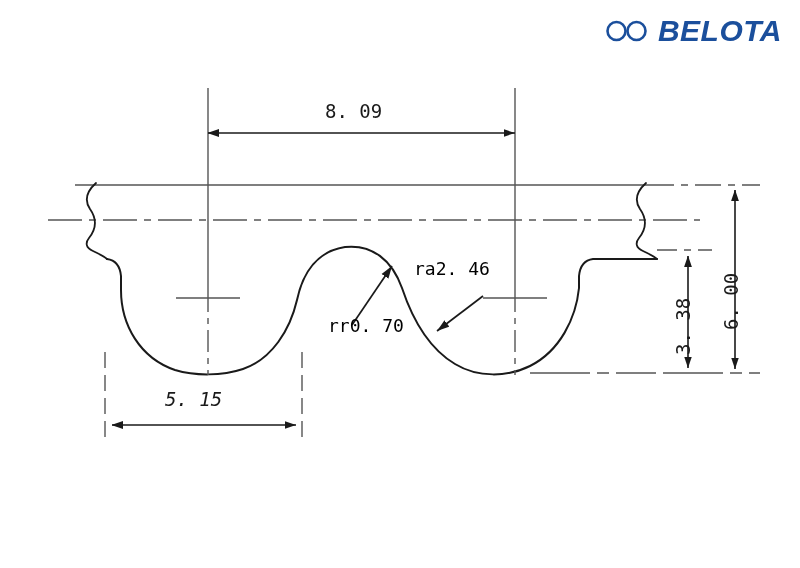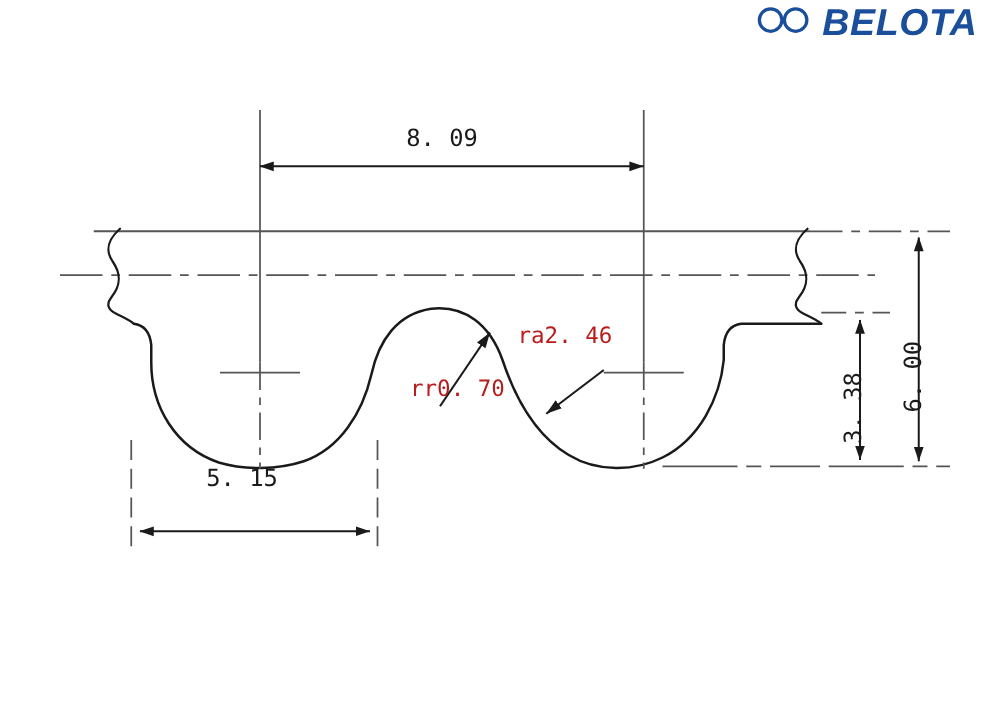--- a/index.html
+++ b/index.html
@@ -23,23 +23,23 @@
     left: 0;
     top: 0;
     width: 800px;
     height: 568px;
     display: block;
   }
   
   #brand-logo {
     position: absolute;
     right: 18px;
-    top: 4px;
+    top: 16px;
     display: flex;
-    align-items: flex-start;
+    align-items: flex-end;
     gap: 9px;
     user-select: none;
   }
   #brand-logo .mark {
     display: block;
     line-height: 1;
   }
   #brand-logo .wordmark {
     font-family: "Liberation Sans", sans-serif;
     font-weight: bold;
@@ -59,21 +59,21 @@
     letter-spacing: 0px;
     user-select: none;
   }
   .dim-text.vert {
     transform-origin: 0 0;
   }
   .note-text {
     position: absolute;
     font-family: "DejaVu Sans Mono", monospace;
     font-size: 18px;
-    color: #b91c1c;
+    color: #000000;
     white-space: pre;
     user-select: none;
   }
 </style>
 </head>
 <body>
 
 <div id="page">
 
   <div id="brand-logo">
@@ -183,23 +183,23 @@
       <line x1="352" y1="325" x2="392" y2="266" stroke="#1a1a1a" stroke-width="1.7" marker-end="url(#leaderArrow)"></line>
     </g>
 
     <g>
       <line x1="483" y1="296" x2="437" y2="331" stroke="#1a1a1a" stroke-width="1.7" marker-end="url(#leaderArrow)"></line>
     </g>
   </svg>
 
   <div class="dim-text" style="left:325px; top:100px;">8. 09</div>
 
-  <div class="dim-text" style="left:165px; top:372px;">5. 15</div>
+  <div class="dim-text" style="left:165px; top:388px;font-style:italic;">5. 15</div>
 
   <div class="dim-text vert" style="left:672px; top:355px; transform:rotate(-90deg);">3. 38</div>
 
   <div class="dim-text vert" style="left:720px; top:330px; transform:rotate(-90deg);">6. 00</div>
 
   <div class="note-text" style="left:414px; top:258px;">ra2. 46</div>
 
-  <div class="note-text" style="left:328px; top:301px;">rr0. 70</div>
+  <div class="note-text" style="left:328px; top:315px;">rr0. 70</div>
 
 </div>
 
 </body></html>

